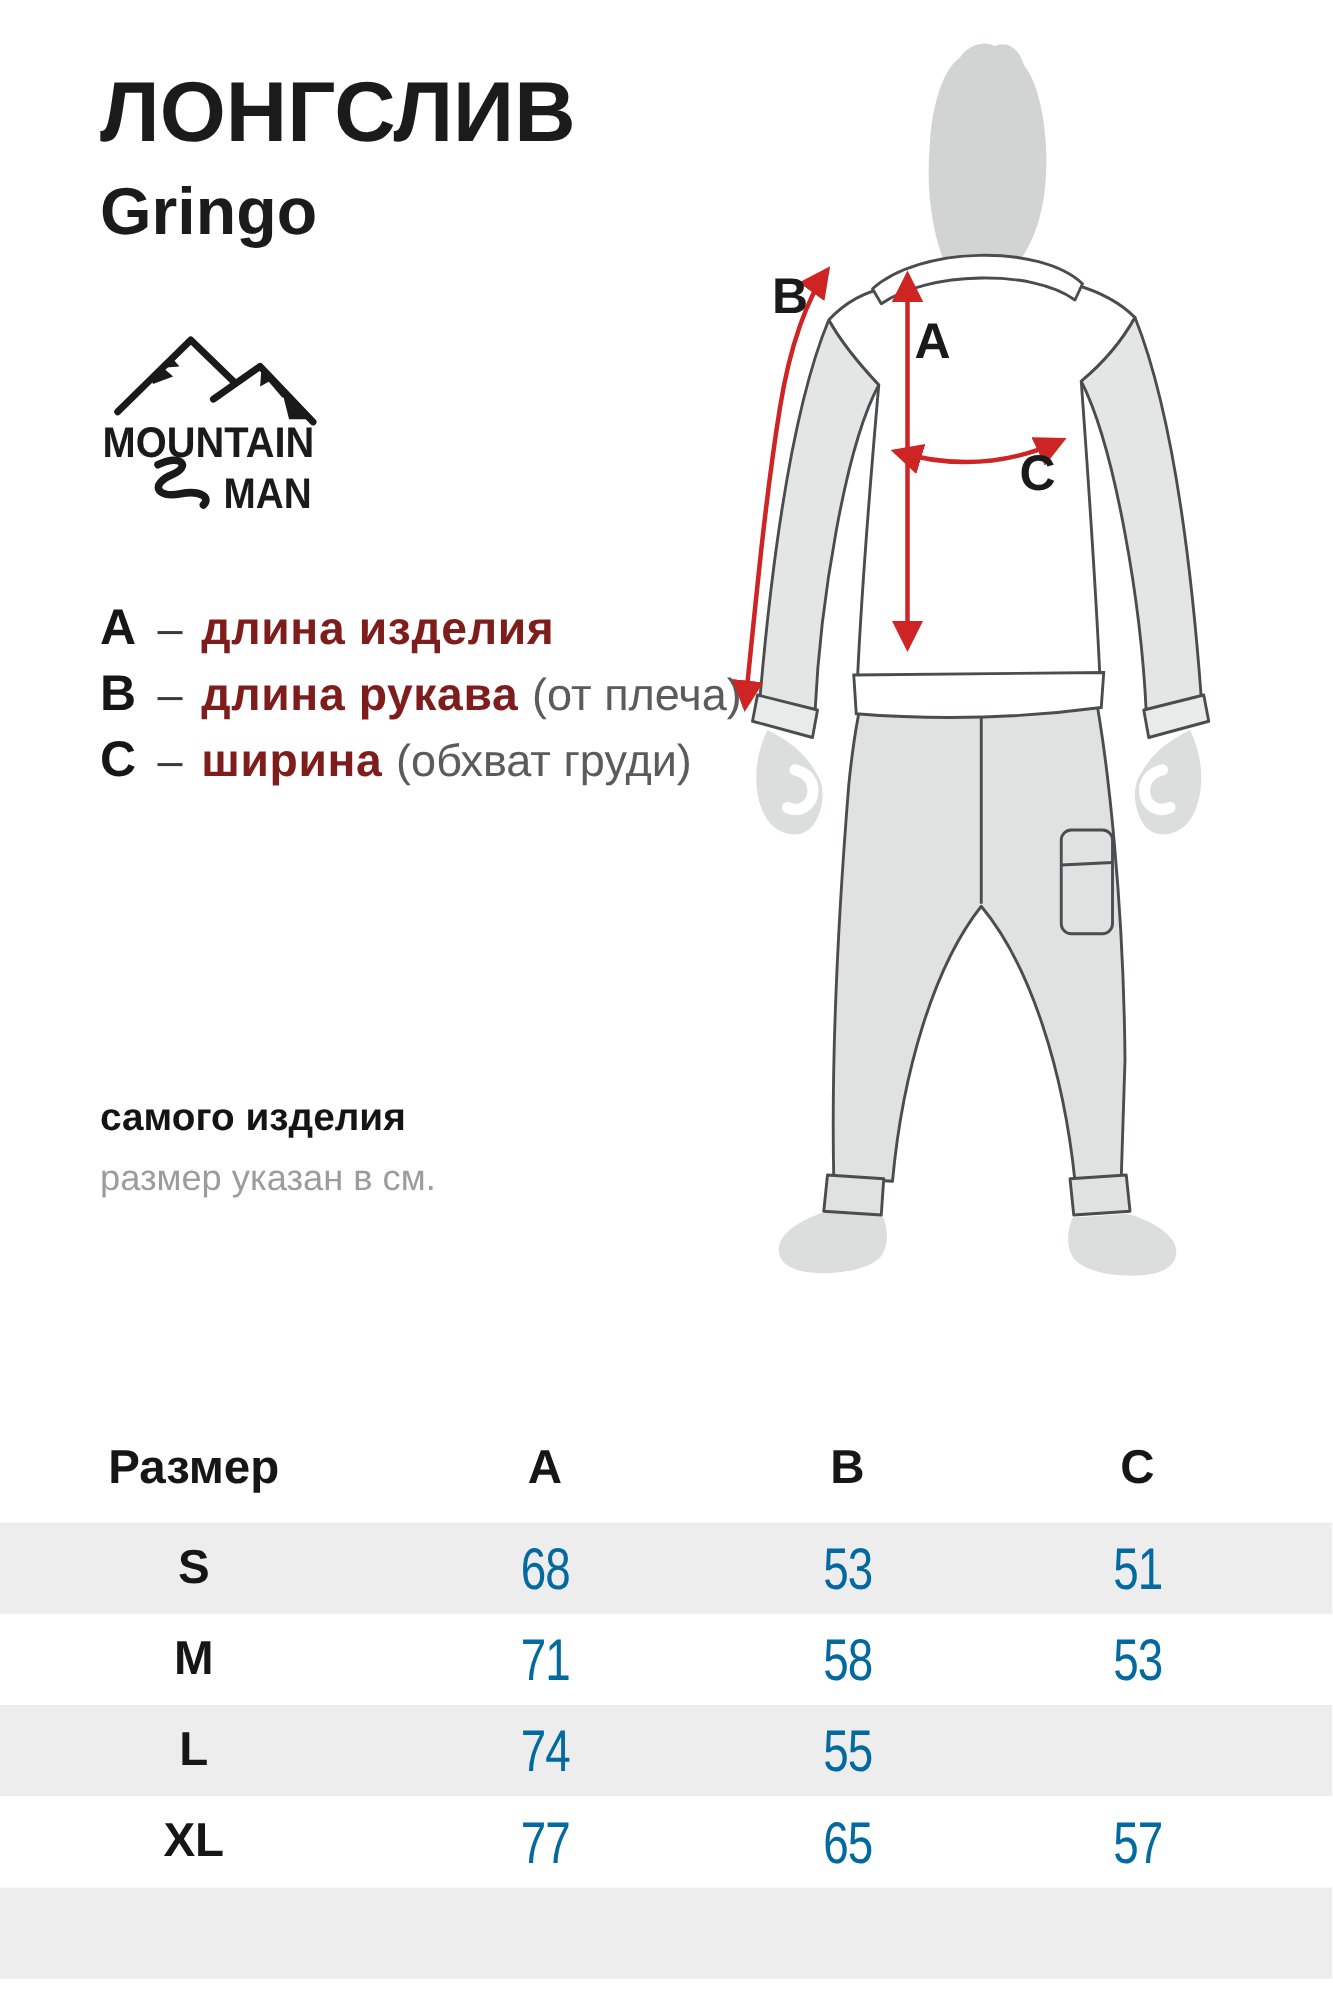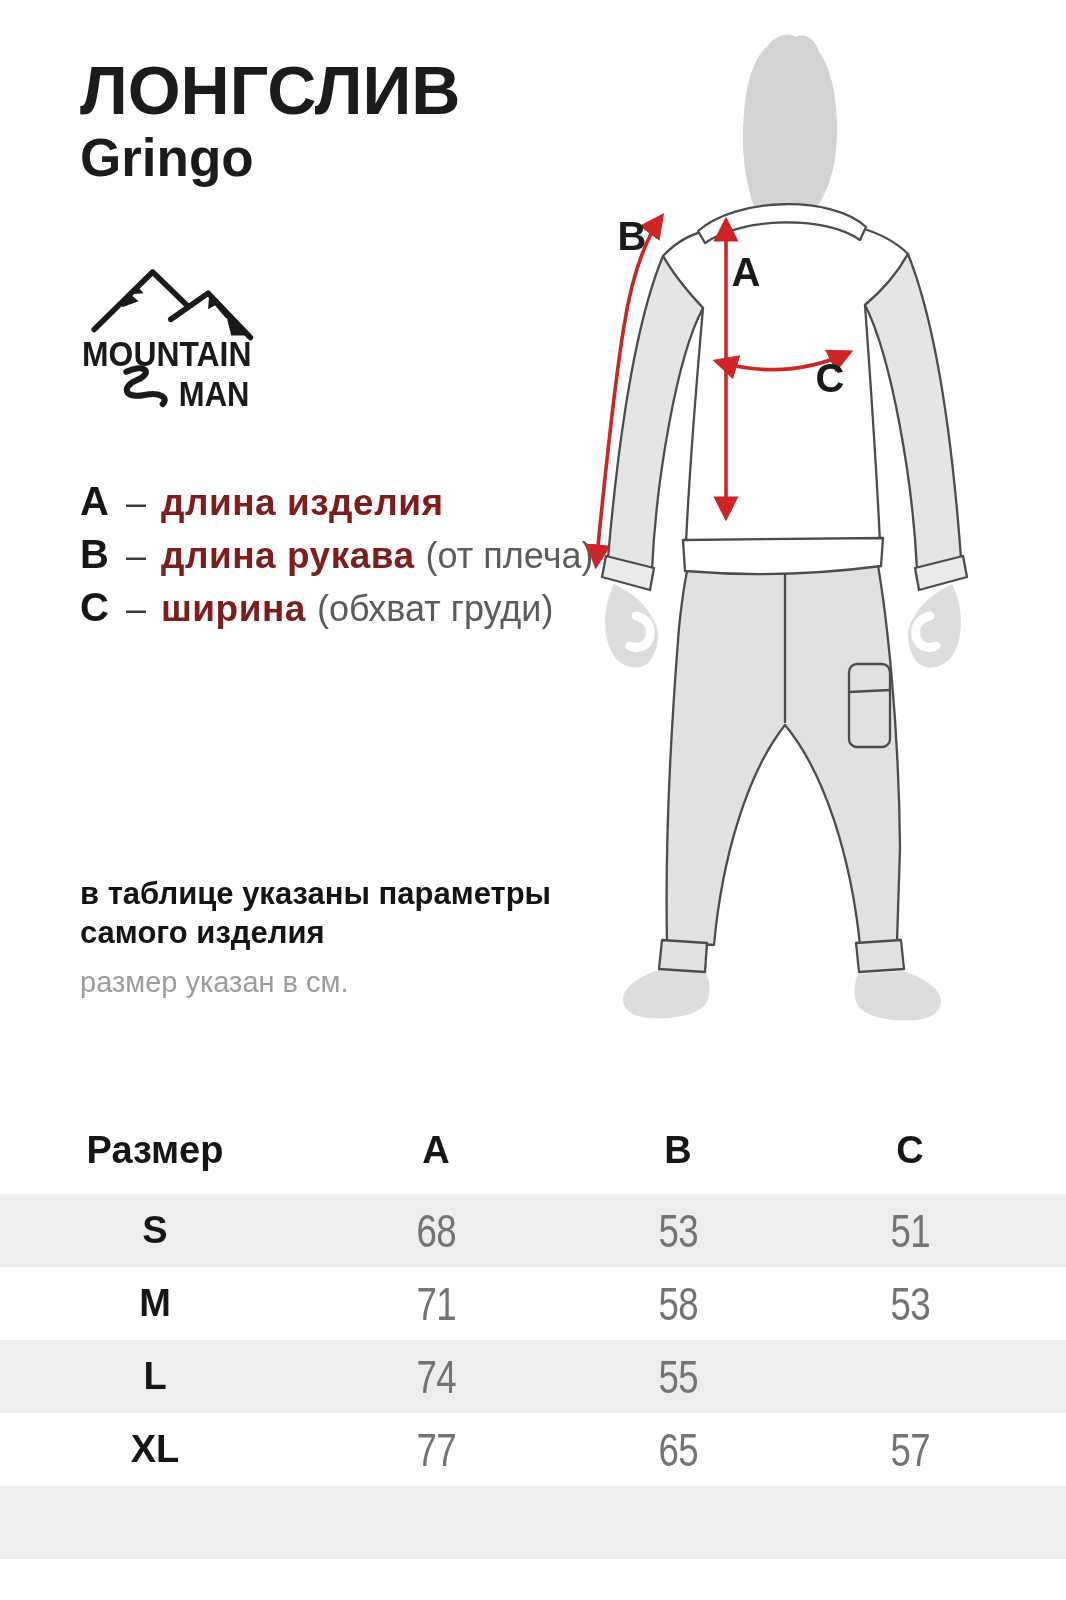--- a/index.html
+++ b/index.html
@@ -2,21 +2,21 @@
 <html><head>
 <meta charset="utf-8">
 <style>
   html,body{margin:0;padding:0;background:#fff;}
   .page{position:relative;width:1066px;height:1600px;background:#ffffff;overflow:hidden;
         font-family:"Liberation Sans",sans-serif;color:#111;}
 
   
   .title-block{position:absolute;left:80px;top:52px;}
   .title-main{font-size:68px;line-height:76px;font-weight:700;letter-spacing:0px;color:#1b1b1b;}
-  .title-sub{font-size:53px;line-height:60px;font-weight:700;color:#1b1b1b;margin-top:0;}
+  .title-sub{font-size:53px;line-height:60px;font-weight:700;color:#1b1b1b;margin-top:12px;}
 
   
   .logo{position:absolute;left:74px;top:248px;width:252px;height:178px;}
 
   
   .legend{position:absolute;left:80px;top:452px;}
   .legend-row{display:flex;align-items:baseline;height:53px;white-space:nowrap;}
   .lkey{font-size:40px;font-weight:700;color:#161616;width:46px;}
   .lsep{font-size:36px;color:#3a3a3a;margin-right:15px;}
   .llabel{font-size:37px;font-weight:700;color:#7f1d1d;letter-spacing:0.5px;margin-top:30px;}
@@ -24,28 +24,28 @@
 
   
   .note{position:absolute;left:80px;top:874px;}
   .note-bold{font-size:31px;line-height:39px;font-weight:700;color:#141414;}
   .note-sub{font-size:29px;color:#9c9c9c;margin-top:14px;}
 
   
   .figure{position:absolute;left:548px;top:28px;width:470px;height:1004px;}
 
   
-  .size-table{position:absolute;left:0;top:1106px;width:1066px;}
+  .size-table{position:absolute;left:0;top:1130px;width:1066px;}
   .t-row{display:grid;grid-template-columns:310px 252px 232px 232px;align-items:center;height:73px;}
   .t-row.header{height:88px;}
   .t-row.stripe{background:#ededed;}
   .cell{text-align:center;}
   .h-cell{font-size:38px;font-weight:700;color:#161616;}
   .size-cell{font-size:38px;font-weight:700;color:#161616;}
-  .num-cell{font-size:47px;font-weight:200;color:#737373;}
+  .num-cell{font-size:47px;font-weight:200;color:#0369a1;}
   .num-cell span{display:inline-block;transform:scaleX(0.78);letter-spacing:-1px;}
 </style>
 </head>
 <body>
 
 <div class="page">
 
   <div class="title-block">
     <div class="title-main">ЛОНГСЛИВ</div>
     <div class="title-sub">Gringo</div>
@@ -82,21 +82,20 @@
     </div>
     <div class="legend-row">
       <span class="lkey">C</span>
         <span class="lsep">–</span>
         <span class="llabel">ширина</span>
         <span class="lnote">(обхват груди)</span>
     </div>
   </div>
 
   <div class="note">
-    <div class="note-bold">в таблице указаны параметры</div>
     <div class="note-bold">самого изделия</div>
     <div class="note-sub">размер указан в см.</div>
   </div>
 
   <svg class="figure" viewBox="0 0 470 1004" aria-hidden="true">
     <defs>
       <marker id="ah" markerWidth="8" markerHeight="8" refX="6" refY="3.5" orient="auto-start-reverse" markerUnits="strokeWidth">
         <path d="M0,0 L7,3.5 L0,7 Z" fill="#ce2423"></path>
       </marker>
     </defs>

